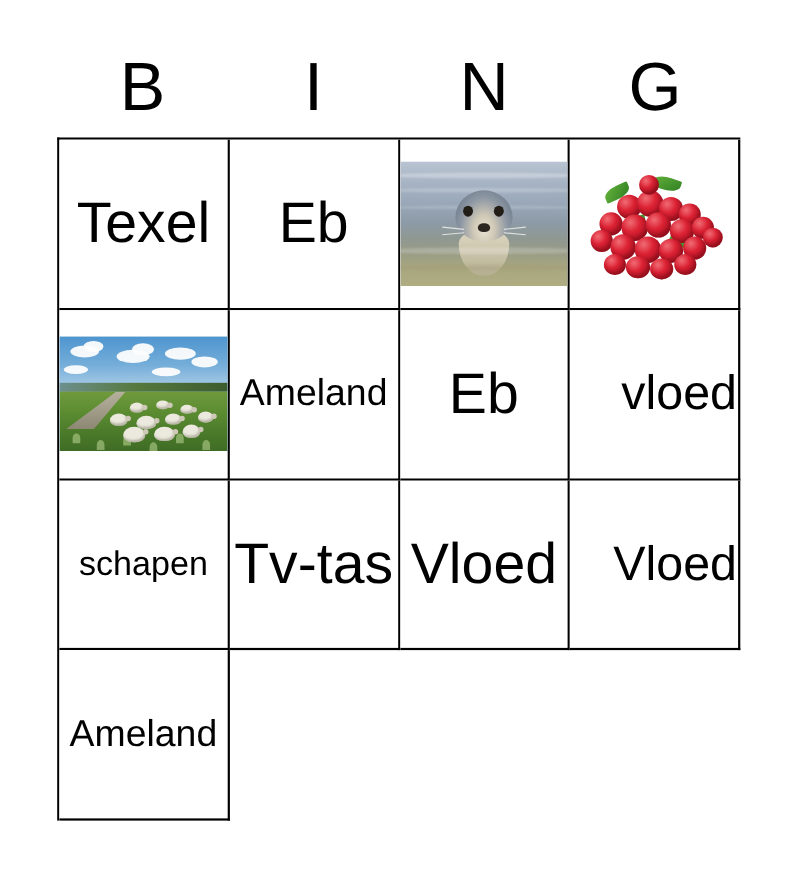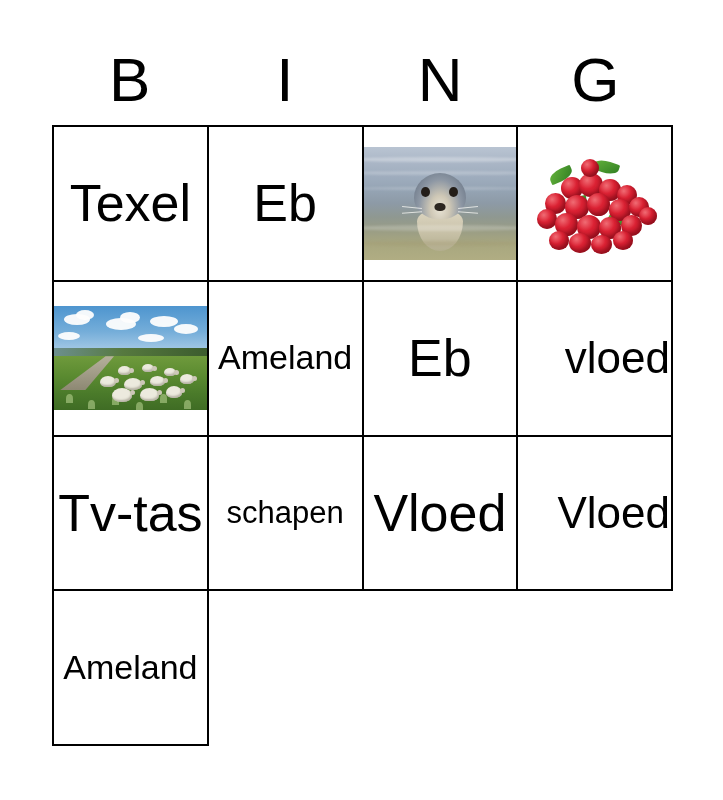--- a/index.html
+++ b/index.html
@@ -382,25 +382,25 @@
       <span class="cell-text size-md">Ameland</span>
     </div>
 
     <div class="cell">
       <span class="cell-text size-xl">Eb</span>
     </div>
     <div class="cell">
       <span class="cell-text size-lg">vloed</span>
     </div>
     <div class="cell">
+      <span class="cell-text size-sm">schapen</span>
+    </div>
+
+    <div class="cell">
       <span class="cell-text size-xl">Tv-tas</span>
-    </div>
-
-    <div class="cell">
-      <span class="cell-text size-sm">schapen</span>
     </div>
     <div class="cell">
       <span class="cell-text size-xl">Vloed</span>
     </div>
     <div class="cell">
       <span class="cell-text size-lg">Vloed</span>
     </div>
     <div class="cell">
       <span class="cell-text size-md">Ameland</span>
     </div>

